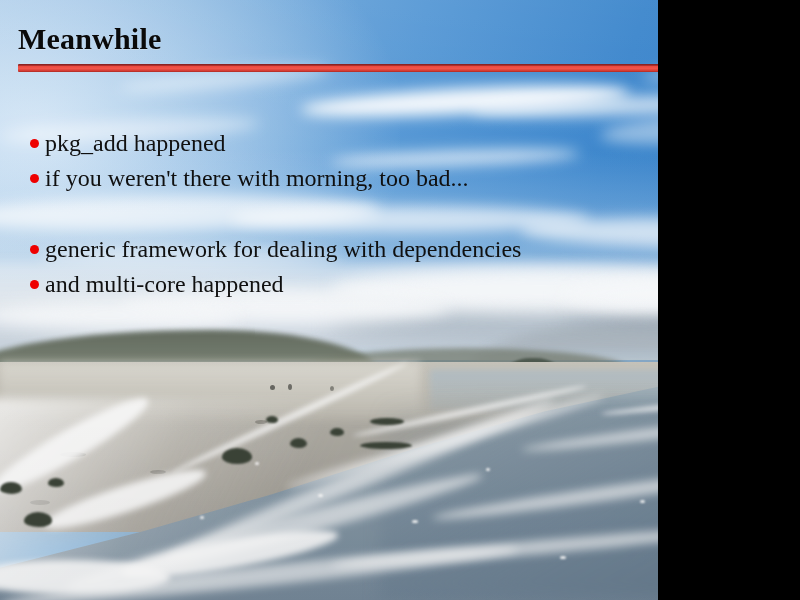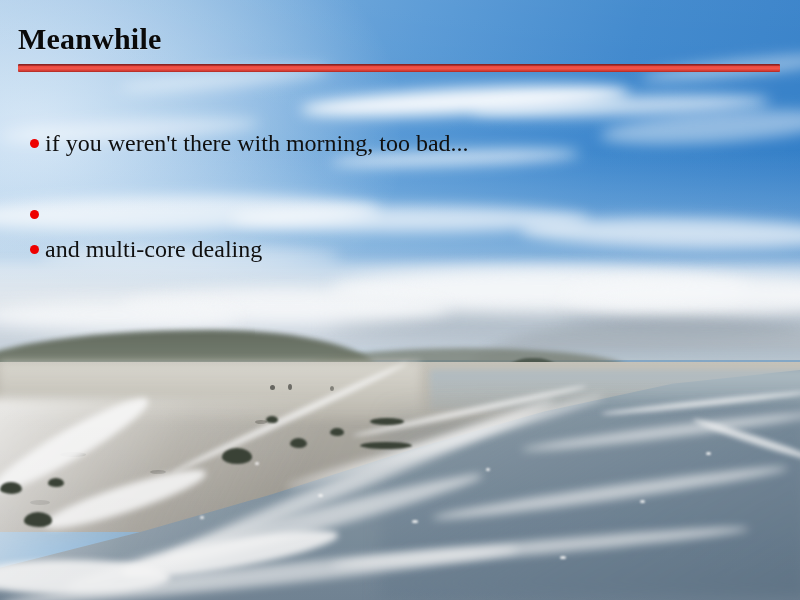--- a/index.html
+++ b/index.html
@@ -7,21 +7,21 @@
 
   html, body {
     width:800px; height:600px;
     overflow:hidden;
     background:#000;
     font-family:"Liberation Serif", serif;
   }
 
   .slide {
     position:relative;
-    width:800px; height:600px;
+    width:658px; height:600px;
     overflow:hidden;
     background:#7fb2dd;
   }
 
   
   .photo { position:absolute; inset:0; overflow:hidden; }
 
   
   .sky-base {
     position:absolute; left:0; top:0; width:800px; height:360px;
@@ -368,35 +368,40 @@
   </div>
 
   <div class="content">
 
     <div class="title">Meanwhile</div>
 
     <div class="rule"></div>
 
     <div class="bullets">
 
+      <div class="bullet-row">
+        <span class="dot"></span>
+        <span class="btext">pkg_add happened</span>
+      </div>
 
       <div class="bullet-row">
         <span class="dot"></span>
         <span class="btext">if you weren't there with morning, too bad...</span>
       </div>
 
       <div class="bullet-row spacer">
         <span class="dot hidden"></span>
         <span class="btext"></span>
       </div>
 
       <div class="bullet-row">
         <span class="dot"></span>
+        <span class="btext">generic framework for dealing with dependencies</span>
       </div>
 
       <div class="bullet-row">
         <span class="dot"></span>
-        <span class="btext">and multi-core dealing</span>
+        <span class="btext">and multi-core happened</span>
       </div>
 
     </div>
   </div>
 </div>
 
 </body></html>

